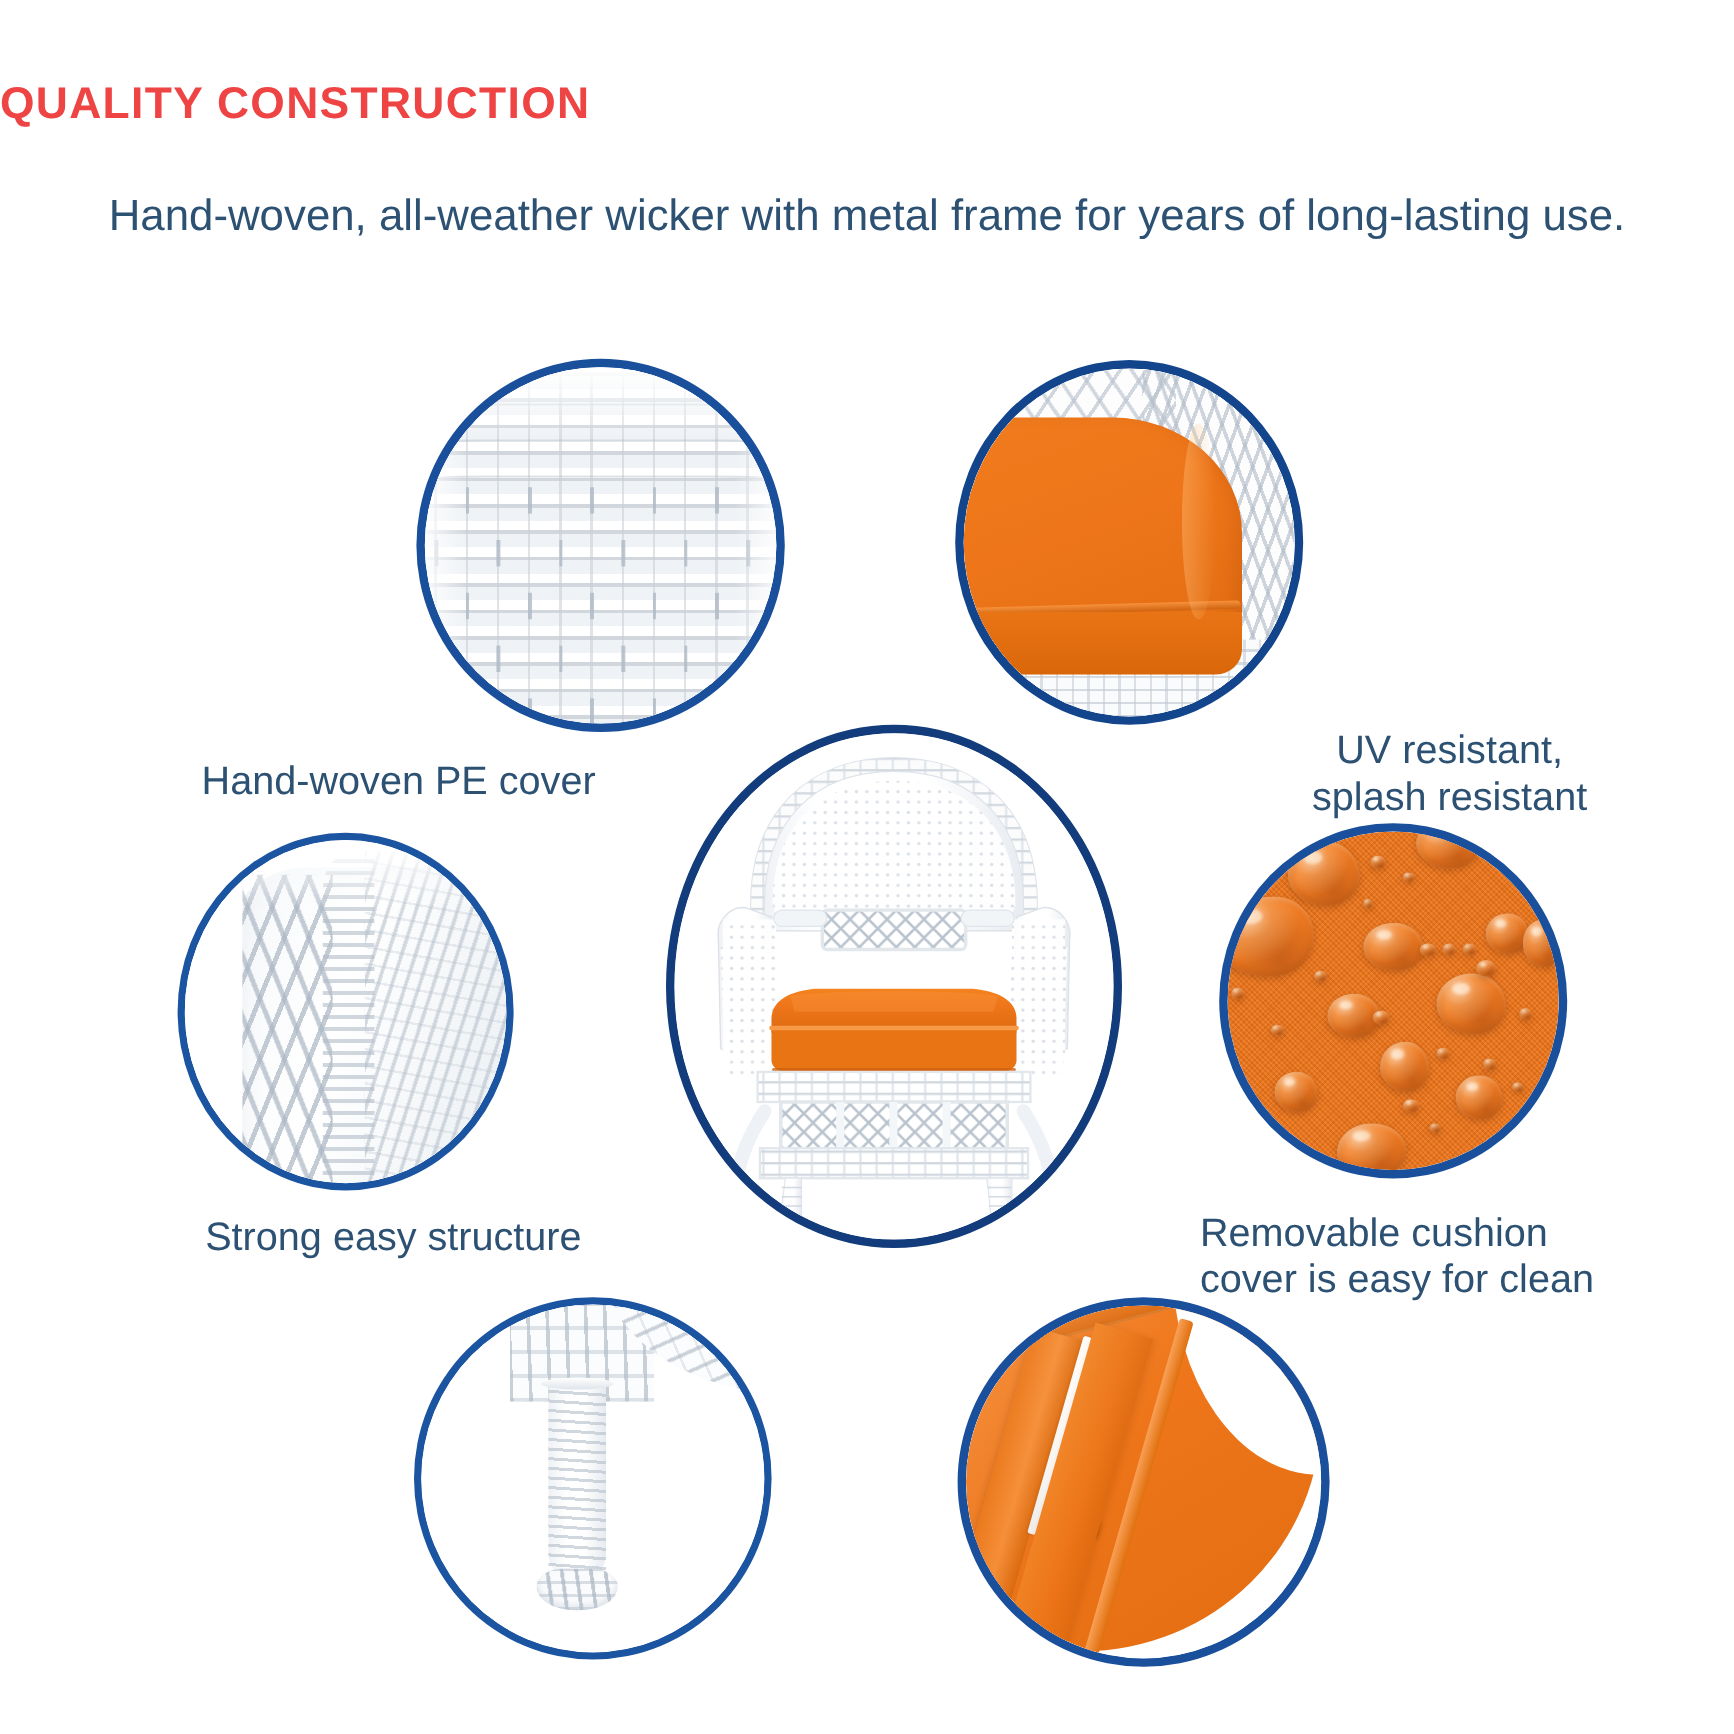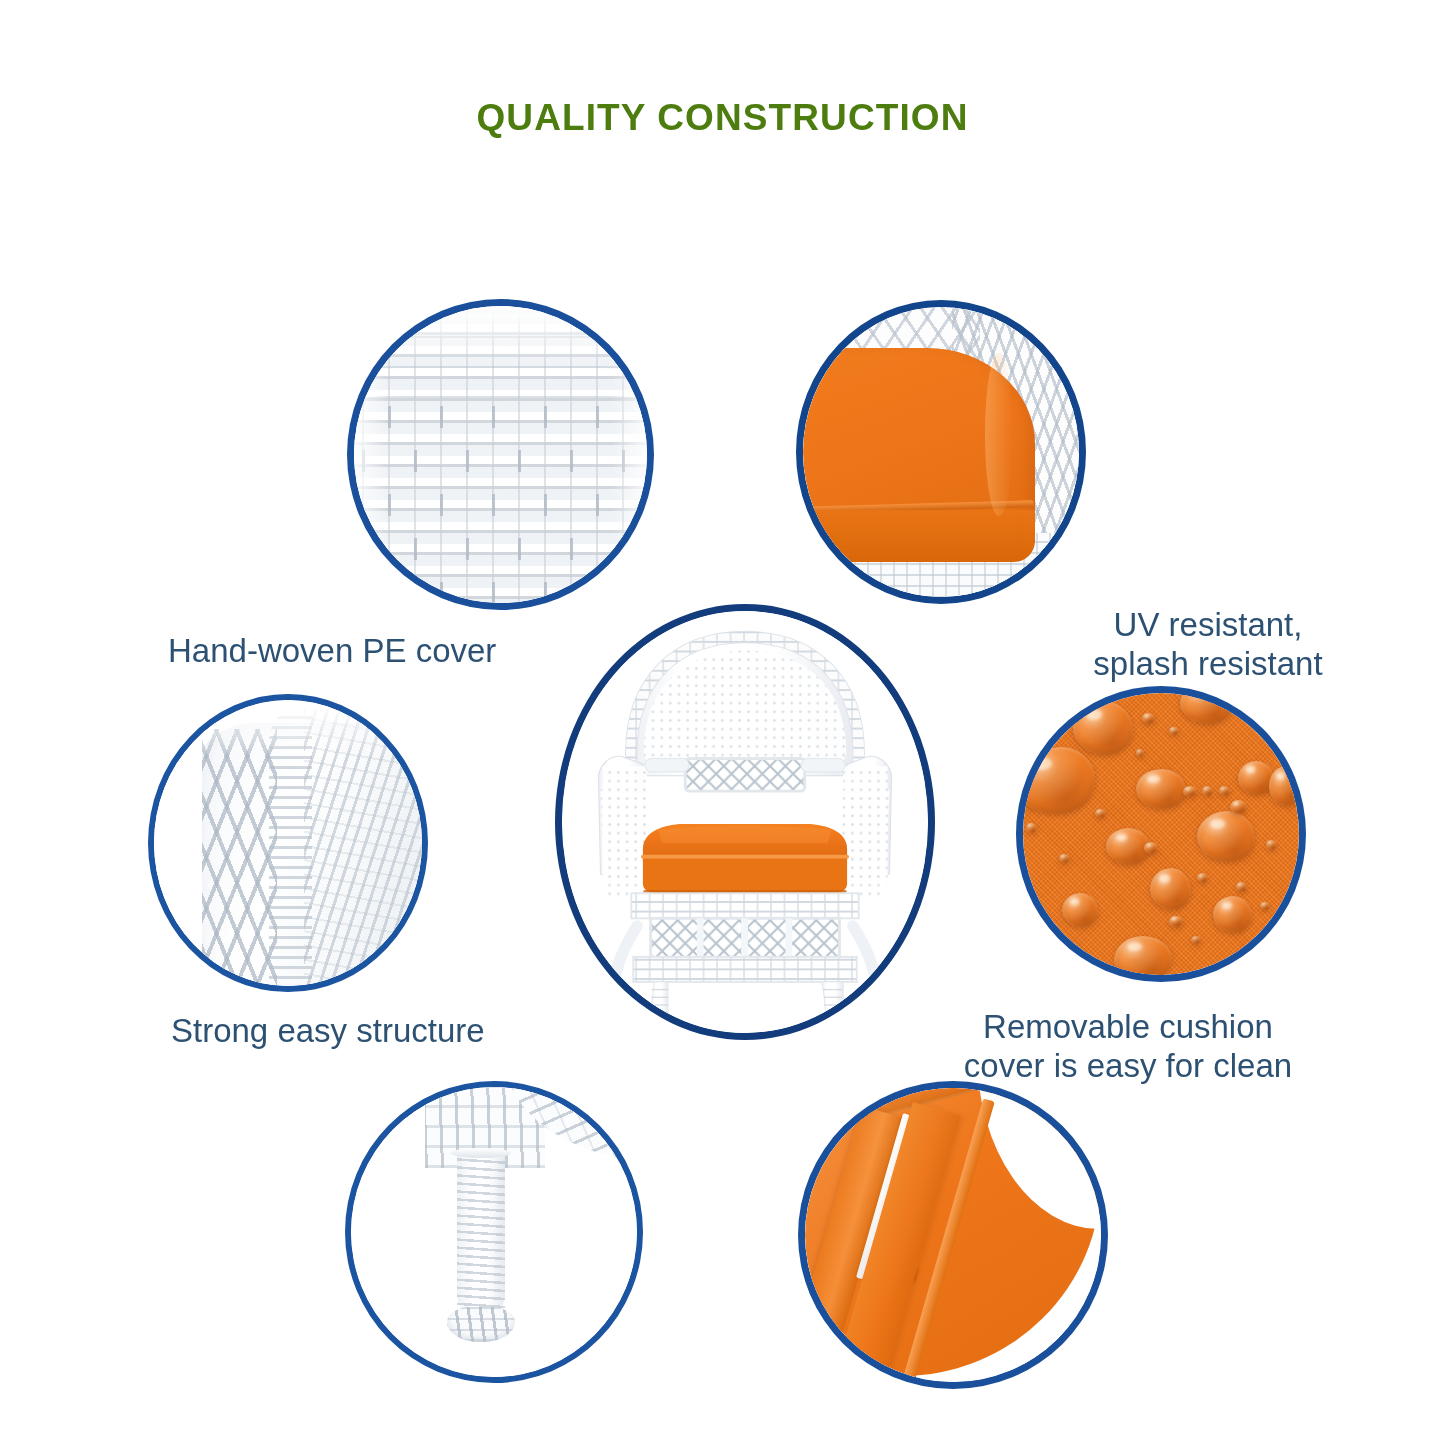--- a/index.html
+++ b/index.html
@@ -12,26 +12,25 @@
     height: 1445px;
     font-family: "Liberation Sans", sans-serif;
     position: relative;
     overflow: hidden;
   }
 
   
   #header { position: absolute; left: 0; top: 0; width: 1445px; }
 
   #title {
-    text-align: center;
     font-size: 37px;
     font-weight: bold;
     letter-spacing: 1.1px;
-    color: #4d7c0f;
-    margin-top: 98px;
+    color: #ef4444;
+    margin-top: 66px;
     line-height: 1.1;
   }
   #subtitle {
     text-align: center;
     font-size: 36.5px;
     font-weight: 400;
     color: #2d5173;
     margin-top: 52px;
     line-height: 1.15;
     white-space: nowrap;
@@ -145,20 +144,21 @@
   }
 
   
   #chair-art { position:absolute; left:0; top:0; width:100%; height:100%; }
 </style>
 </head>
 <body>
 
 <div id="header">
   <div id="title">QUALITY CONSTRUCTION</div>
+  <div id="subtitle">Hand-woven, all-weather wicker with metal frame for years of long-lasting use.</div>
 </div>
 
 <div class="bubble brd-med" style="left:347px; top:299px; width:307px; height:311px;">
   <div class="inner">
     <div class="weave-flat">
       <div class="brickrow" style="top:118px;"></div>
       <div class="brickrow" style="top:162px; background-position:26px 0;"></div>
       <div class="brickrow" style="top:206px;"></div>
       <div class="brickrow" style="top:250px; background-position:26px 0;"></div>
       <div class="brickrow" style="top:294px;"></div>
@@ -282,21 +282,21 @@
     <div class="droplet" style="left:26%; top:41%; width:4%;  height:3.4%;"></div>
     <div class="droplet" style="left:88%; top:52%; width:4%;  height:3.6%;"></div>
     <div class="droplet" style="left:63%; top:64%; width:4%;  height:3.4%;"></div>
     <div class="droplet" style="left:77%; top:67%; width:4%;  height:3.4%;"></div>
     <div class="droplet" style="left:53%; top:79%; width:5%;  height:4%;"></div>
     <div class="droplet" style="left:61%; top:86%; width:3.6%;height:3%;"></div>
     <div class="droplet" style="left:86%; top:74%; width:3.4%;height:3%;"></div>
   </div>
 </div>
 
-<div class="caption" style="left:952px; top:1008px; width:352px; text-align:center;">Removable cushion
+<div class="caption" style="left:1000px; top:1008px; width:352px; text-align:left;">Removable cushion
 cover is easy for clean</div>
 
 <div class="bubble brd-thin" style="left:345px; top:1081px; width:298px; height:302px;">
   <div class="inner">
     <div style="position:absolute;left:0;top:0;width:100%;height:100%;background:#ffffff;"></div>
 
     <div style="position:absolute; left:26%; top:-12%; width:42%; height:40%;
                 background-color:#fbfcfd;
                 background-image:
                   repeating-linear-gradient(88deg, rgba(178,189,200,.7) 0px, rgba(178,189,200,.7) 3px, rgba(0,0,0,0) 3px, rgba(0,0,0,0) 16px),

